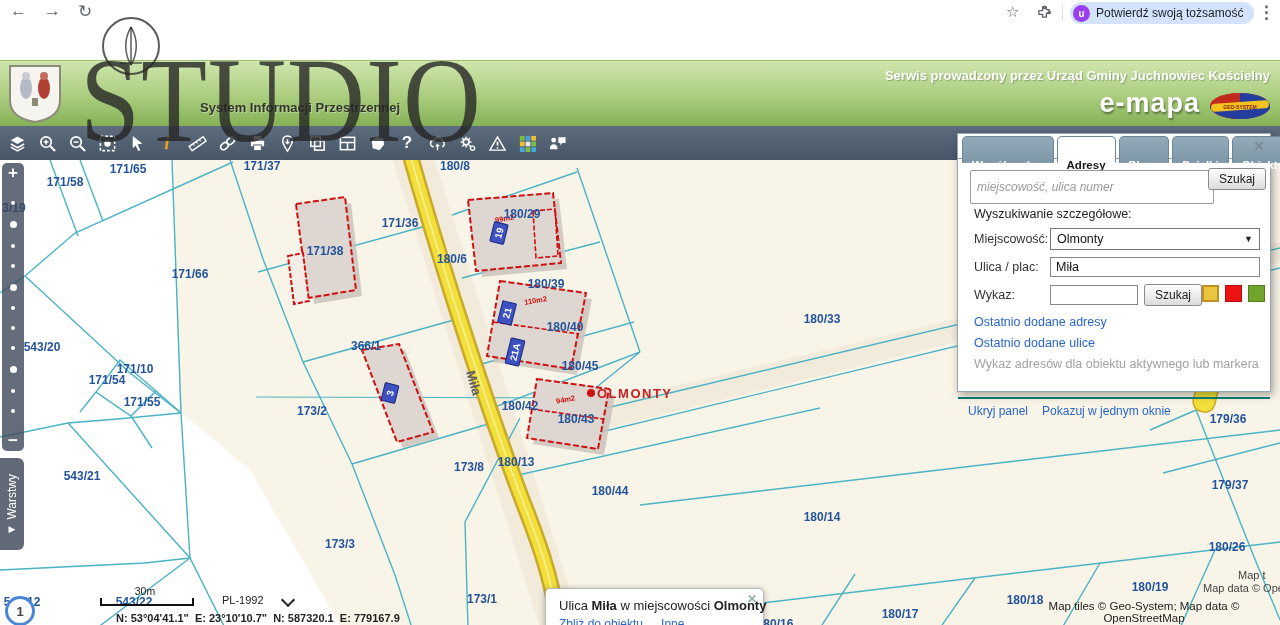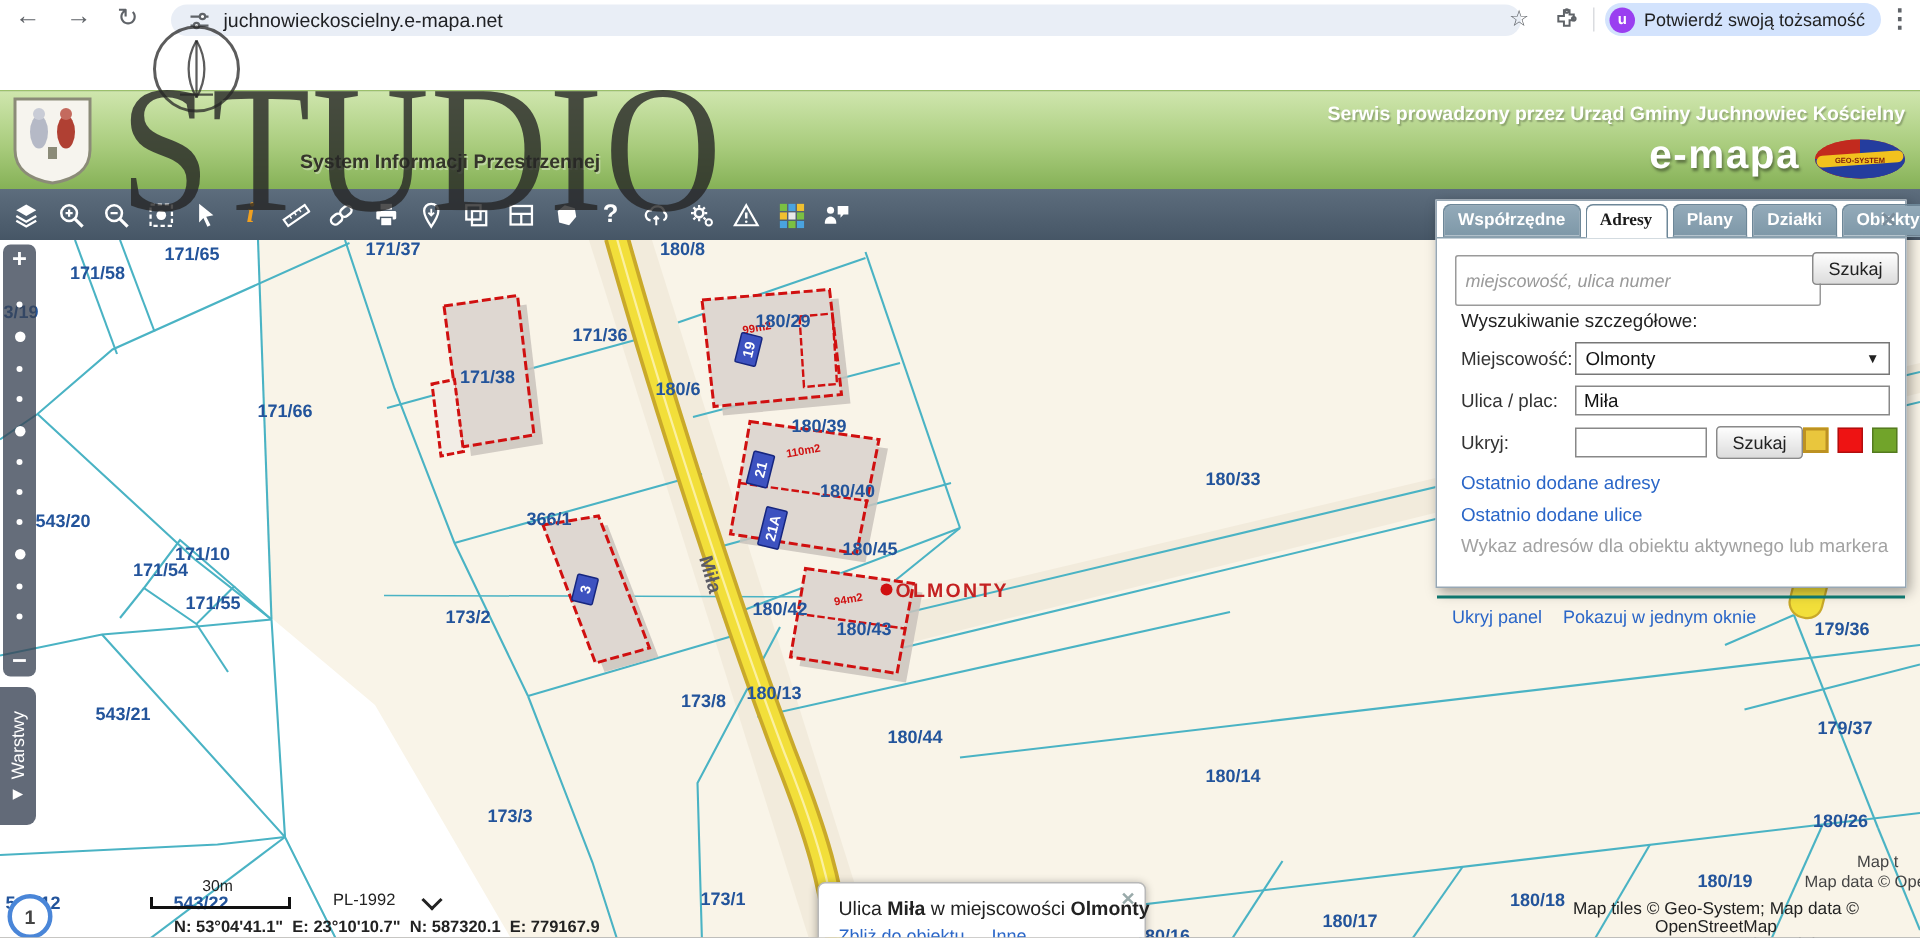--- a/index.html
+++ b/index.html
@@ -67,22 +67,22 @@
   .layers-tab .vtxt{writing-mode:vertical-rl;transform:rotate(180deg);color:#fff;font-size:12px;}
   .layers-tab .arr{color:#fff;font-size:9px;}
 
   
   .panel{position:absolute;left:957px;top:133px;width:314px;height:259px;background:#fff;
          border:1px solid #97a7b4;box-shadow:2px 3px 8px rgba(0,0,0,.35);box-sizing:border-box;z-index:30;}
   .tabs{position:absolute;left:0;top:0;width:100%;height:25px;border-bottom:1px solid #8aa0ae;
         display:flex;gap:3px;padding:2px 0 0 4px;box-sizing:border-box;}
   .tab{font-size:11.5px;font-weight:bold;color:#fff;background:linear-gradient(#93aab9,#7e98a8);
        border:1px solid #6d8798;border-bottom:1px solid #8aa0ae;border-radius:5px 5px 0 0;
-       padding:4px 9px 3px;cursor:pointer;white-space:nowrap;}
-  .tab.active{background:#fff;color:#1a1a1a;border-bottom:1px solid #fff;margin-bottom:-1px;font-family:Liberation Serif, serif;}
+       padding:22px 9px 3px;cursor:pointer;white-space:nowrap;}
+  .tab.active{background:#fff;color:#1a1a1a;border-bottom:1px solid #fff;margin-bottom:-1px;}
   .panel-close{position:absolute;right:5px;top:4px;color:#7a8c9a;font-size:14px;font-weight:bold;cursor:pointer;}
   .p-body{position:absolute;top:26px;left:0;width:100%;}
   .p-search{position:absolute;left:12px;top:10px;width:244px;height:20px;border:1px solid #9a9a9a;
             border-radius:2px;font-size:12px;font-style:italic;color:#555;padding:16px 6px;box-sizing:border-box;}
   .p-search::placeholder{color:#9a9a9a;font-style:italic;}
   .btn{border:1px solid #8a8a8a;border-radius:3px;background:linear-gradient(#fefefe,#dcdcdc);
        font-size:12px;color:#222;padding:3px 10px;cursor:pointer;font-family:inherit;}
   .p-search-btn{position:absolute;left:250px;top:8px;}
   .p-head{position:absolute;left:16px;top:47px;font-size:12.5px;color:#222;}
   .p-lab{position:absolute;left:16px;font-size:12.5px;color:#333;}
@@ -132,32 +132,20 @@
 </style>
 </head>
 <body>
 
 <div class="screen">
 
   <div class="chrome-row1">
     <span class="nav-glyph" style="left:10px;">←</span>
     <span class="nav-glyph" style="left:44px;">→</span>
     <span class="nav-glyph" style="left:78px;">↻</span>
-    <div class="urlbar">
-      <span class="mini-ic" style="position:static;width:14px;height:14px;">
-        <svg viewBox="0 0 14 14">
-            <g stroke="#5f6368" stroke-width="1.5" fill="none">
-              <path d="M1 4h12M1 10h12"></path>
-              <circle cx="9" cy="4" r="1.8" fill="#fff"></circle>
-              <circle cx="5" cy="10" r="1.8" fill="#fff"></circle>
-            </g>
-          </svg>
-      </span>
-      <span class="url-text">juchnowieckoscielny.e-mapa.net</span>
-    </div>
     <span class="nav-glyph" style="left:1006px;top:3px;font-size:15px;">☆</span>
     <span class="mini-ic" style="left:1037px;top:5px;">
       <svg viewBox="0 0 16 16" fill="none" stroke="#5f6368" stroke-width="1.4">
           <path d="M6 2h4v3h3v4h-3v4H6v-3H2V6h4z"></path>
           <circle cx="8" cy="2.5" r="1.3"></circle>
           <circle cx="13" cy="8" r="1.3"></circle>
         </svg>
     </span>
     <div class="vdiv" style="left:1062px;top:5px;"></div>
     <div class="id-pill">
@@ -535,21 +523,21 @@
       <input class="p-search" placeholder="miejscowość, ulica numer" style="">
       <button class="btn p-search-btn">Szukaj</button>
       <div class="p-head">Wyszukiwanie szczegółowe:</div>
       <span class="p-lab" style="top:72px;">Miejscowość:</span>
       <div class="p-select">
         <span>Olmonty</span>
         <span class="car">▼</span>
       </div>
       <span class="p-lab" style="top:100px;">Ulica / plac:</span>
       <input class="p-input" style="left: 92px; top: 97px; width: 210px;" value="Miła">
-      <span class="p-lab" style="top:128px;">Ukryj:</span>
+      <span class="p-lab" style="top:128px;">Wykaz:</span>
       <input class="p-input" style="left: 92px; top: 125px; width: 88px;" value="">
       <button class="btn" style="position:absolute;left:186px;top:124px;">Szukaj</button>
       <span id="marker-colors"><span class="sq" style="left: 244px; top: 125px; background: rgb(233, 198, 61); border: 2px solid rgb(189, 146, 34);"></span><span class="sq" style="left: 267px; top: 125px; background: rgb(238, 19, 19); border: 1px solid rgba(0, 0, 0, 0.25);"></span><span class="sq" style="left: 290px; top: 125px; background: rgb(113, 164, 42); border: 1px solid rgba(0, 0, 0, 0.25);"></span></span>
       <a class="p-link" style="top:155px;" id="plink0">Ostatnio dodane adresy</a>
       <a class="p-link" style="top:176px;" id="plink1">Ostatnio dodane ulice</a>
       <div class="p-muted" style="top:197px;">Wykaz adresów dla obiektu aktywnego lub markera</div>
       <div class="p-foot" id="footer-links">
           <a>Ukryj panel</a>
           <a>Pokazuj w jednym oknie</a>
         </div>

